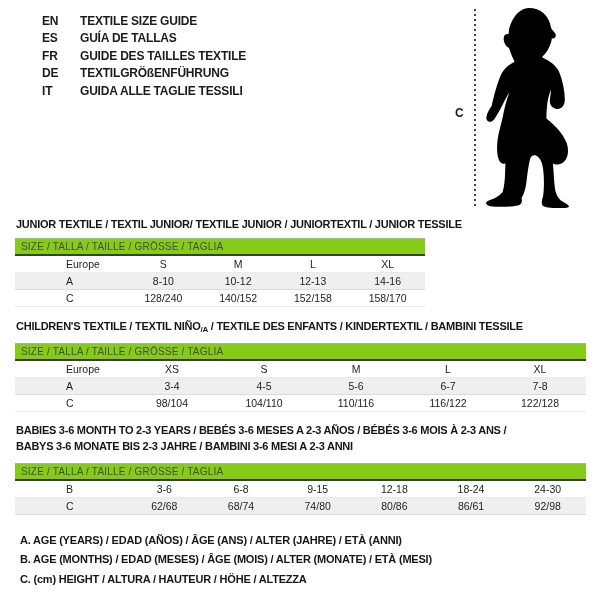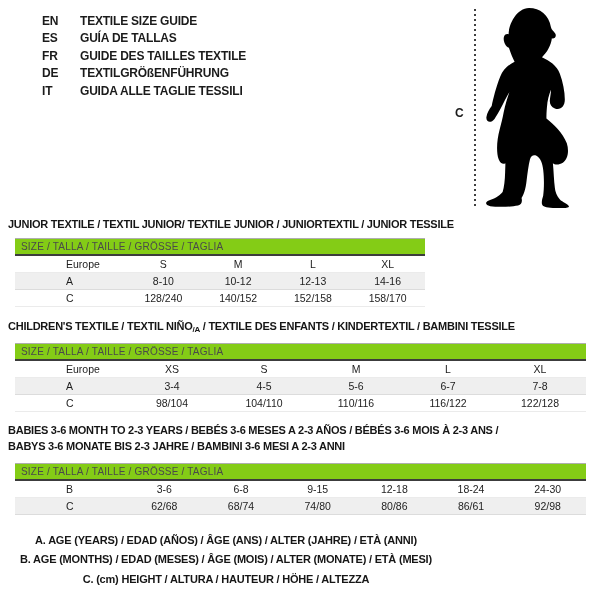--- a/index.html
+++ b/index.html
@@ -15,21 +15,21 @@
 
   
   .figure-svg { position:absolute; left:483px; top:7px; width:96px; height:201px; }
   .dotline {
     position:absolute; left:474px; top:9px; width:2px; height:198px;
     background:repeating-linear-gradient(to bottom, #3f3f3f 0 2px, transparent 2px 5px);
   }
   .c-label { position:absolute; left:455px; top:106px; font-size:12px; font-weight:700; }
 
   
-  .sec-title { position:absolute; left:8px; font-size:11px; font-weight:700; letter-spacing:-0.25px; line-height:16px; color:#161616; }
+  .sec-title { position:absolute; left:16px; font-size:11px; font-weight:700; letter-spacing:-0.25px; line-height:16px; color:#161616; }
   #sec1-title { top:216px; }
   #sec2-title { top:318px; }
   #sec3-title { top:422px; }
   .sub-a { font-size:8px; vertical-align:-2px; font-weight:700; }
 
   
   .size-table { position:absolute; left:15px; }
   #table1 { top:238px; width:410px; }
   #table2 { top:343px; width:571px; }
   #table3 { top:463px; width:571px; }
@@ -38,21 +38,21 @@
     border-top:1px solid #aeaeae; border-bottom:2px solid #3c3c3c;
     padding-left:6px; font-size:10px; color:#4a4a4a; letter-spacing:0.2px;
   }
   .trow { display:flex; height:16px; line-height:16px; font-size:10.5px; color:#1d1d1d; border-bottom:1px solid rgba(0,0,0,0.08); }
   .trow .lbl { width:60px; padding-left:6px;margin-left:45px; }
   .trow .cell { flex:1; text-align:center; }
   .trow.shade { background:#efefef; }
 
   
   .footnotes { position:absolute; left:20px; top:531px; }
-  .fn { font-size:11px; font-weight:700; letter-spacing:-0.2px; line-height:19.4px; color:#161616;text-align:center; }
+  .fn { font-size:11px; font-weight:700; letter-spacing:-0.2px; line-height:19.4px; color:#161616; }
 </style>
 </head>
 <body>
 
 <div id="canvas">
 
   <div class="langs">
     <div class="lang-row">
       <span class="lang-code">EN</span>
       <span class="lang-title">TEXTILE SIZE GUIDE</span>

